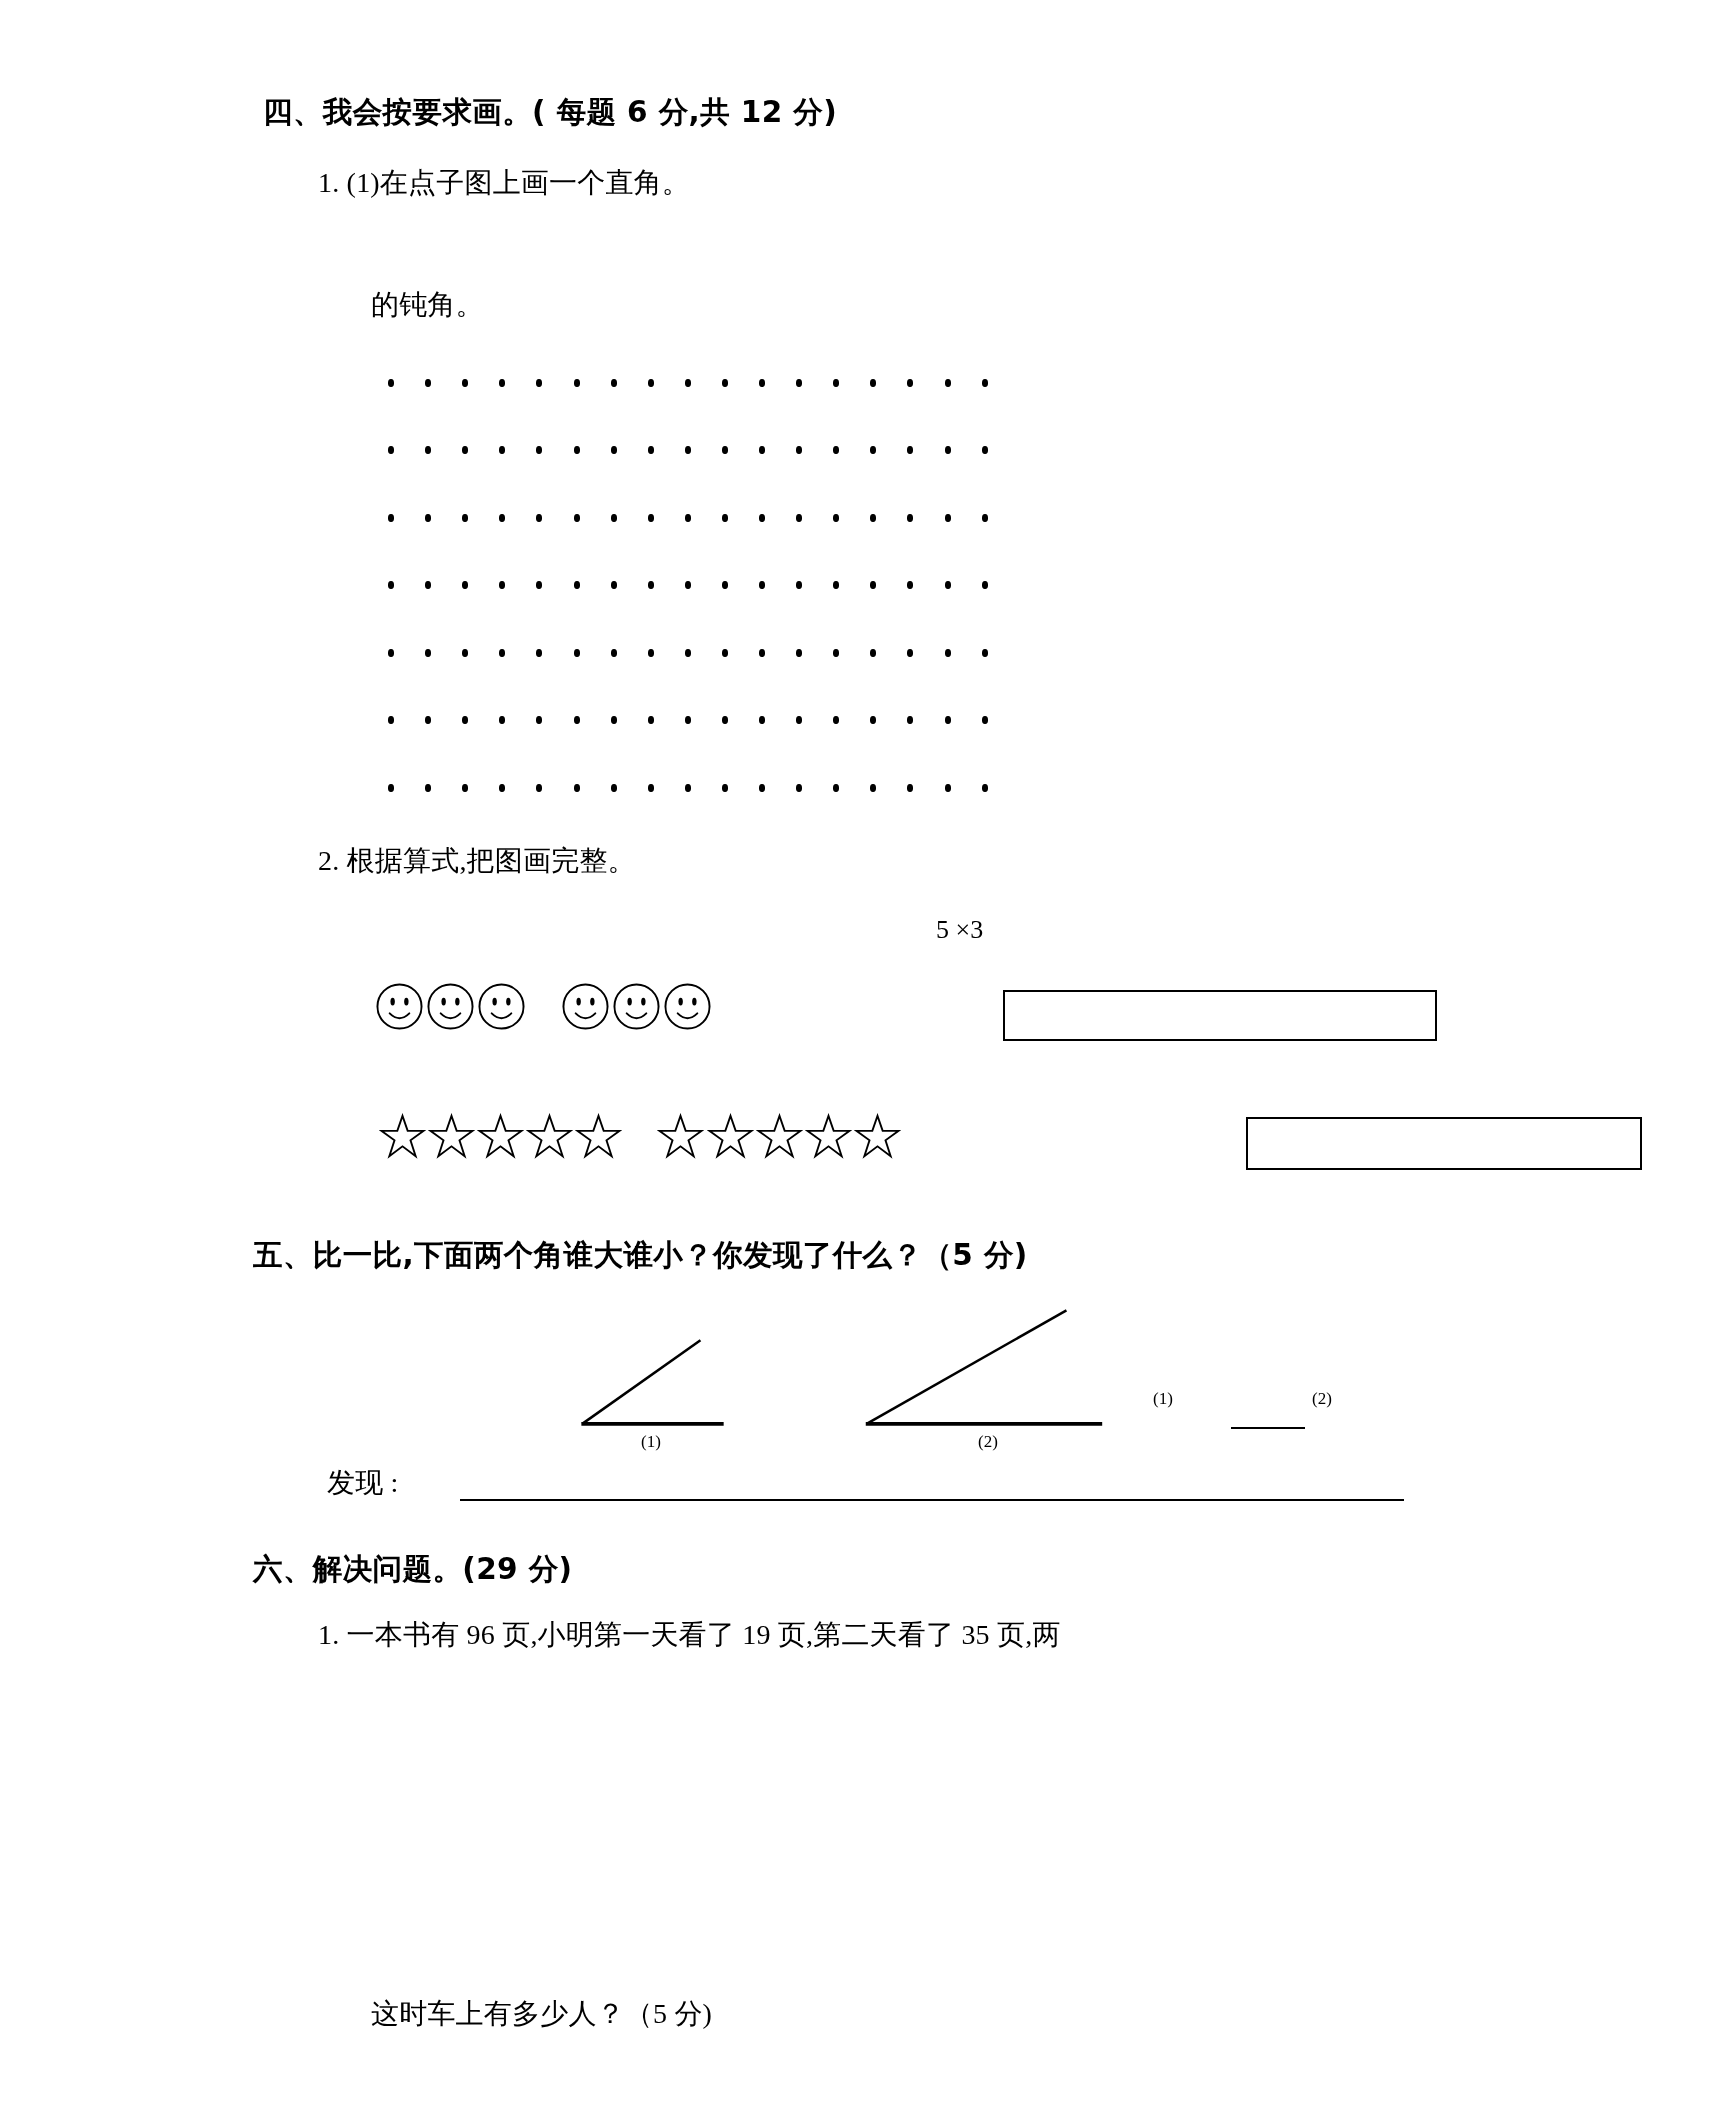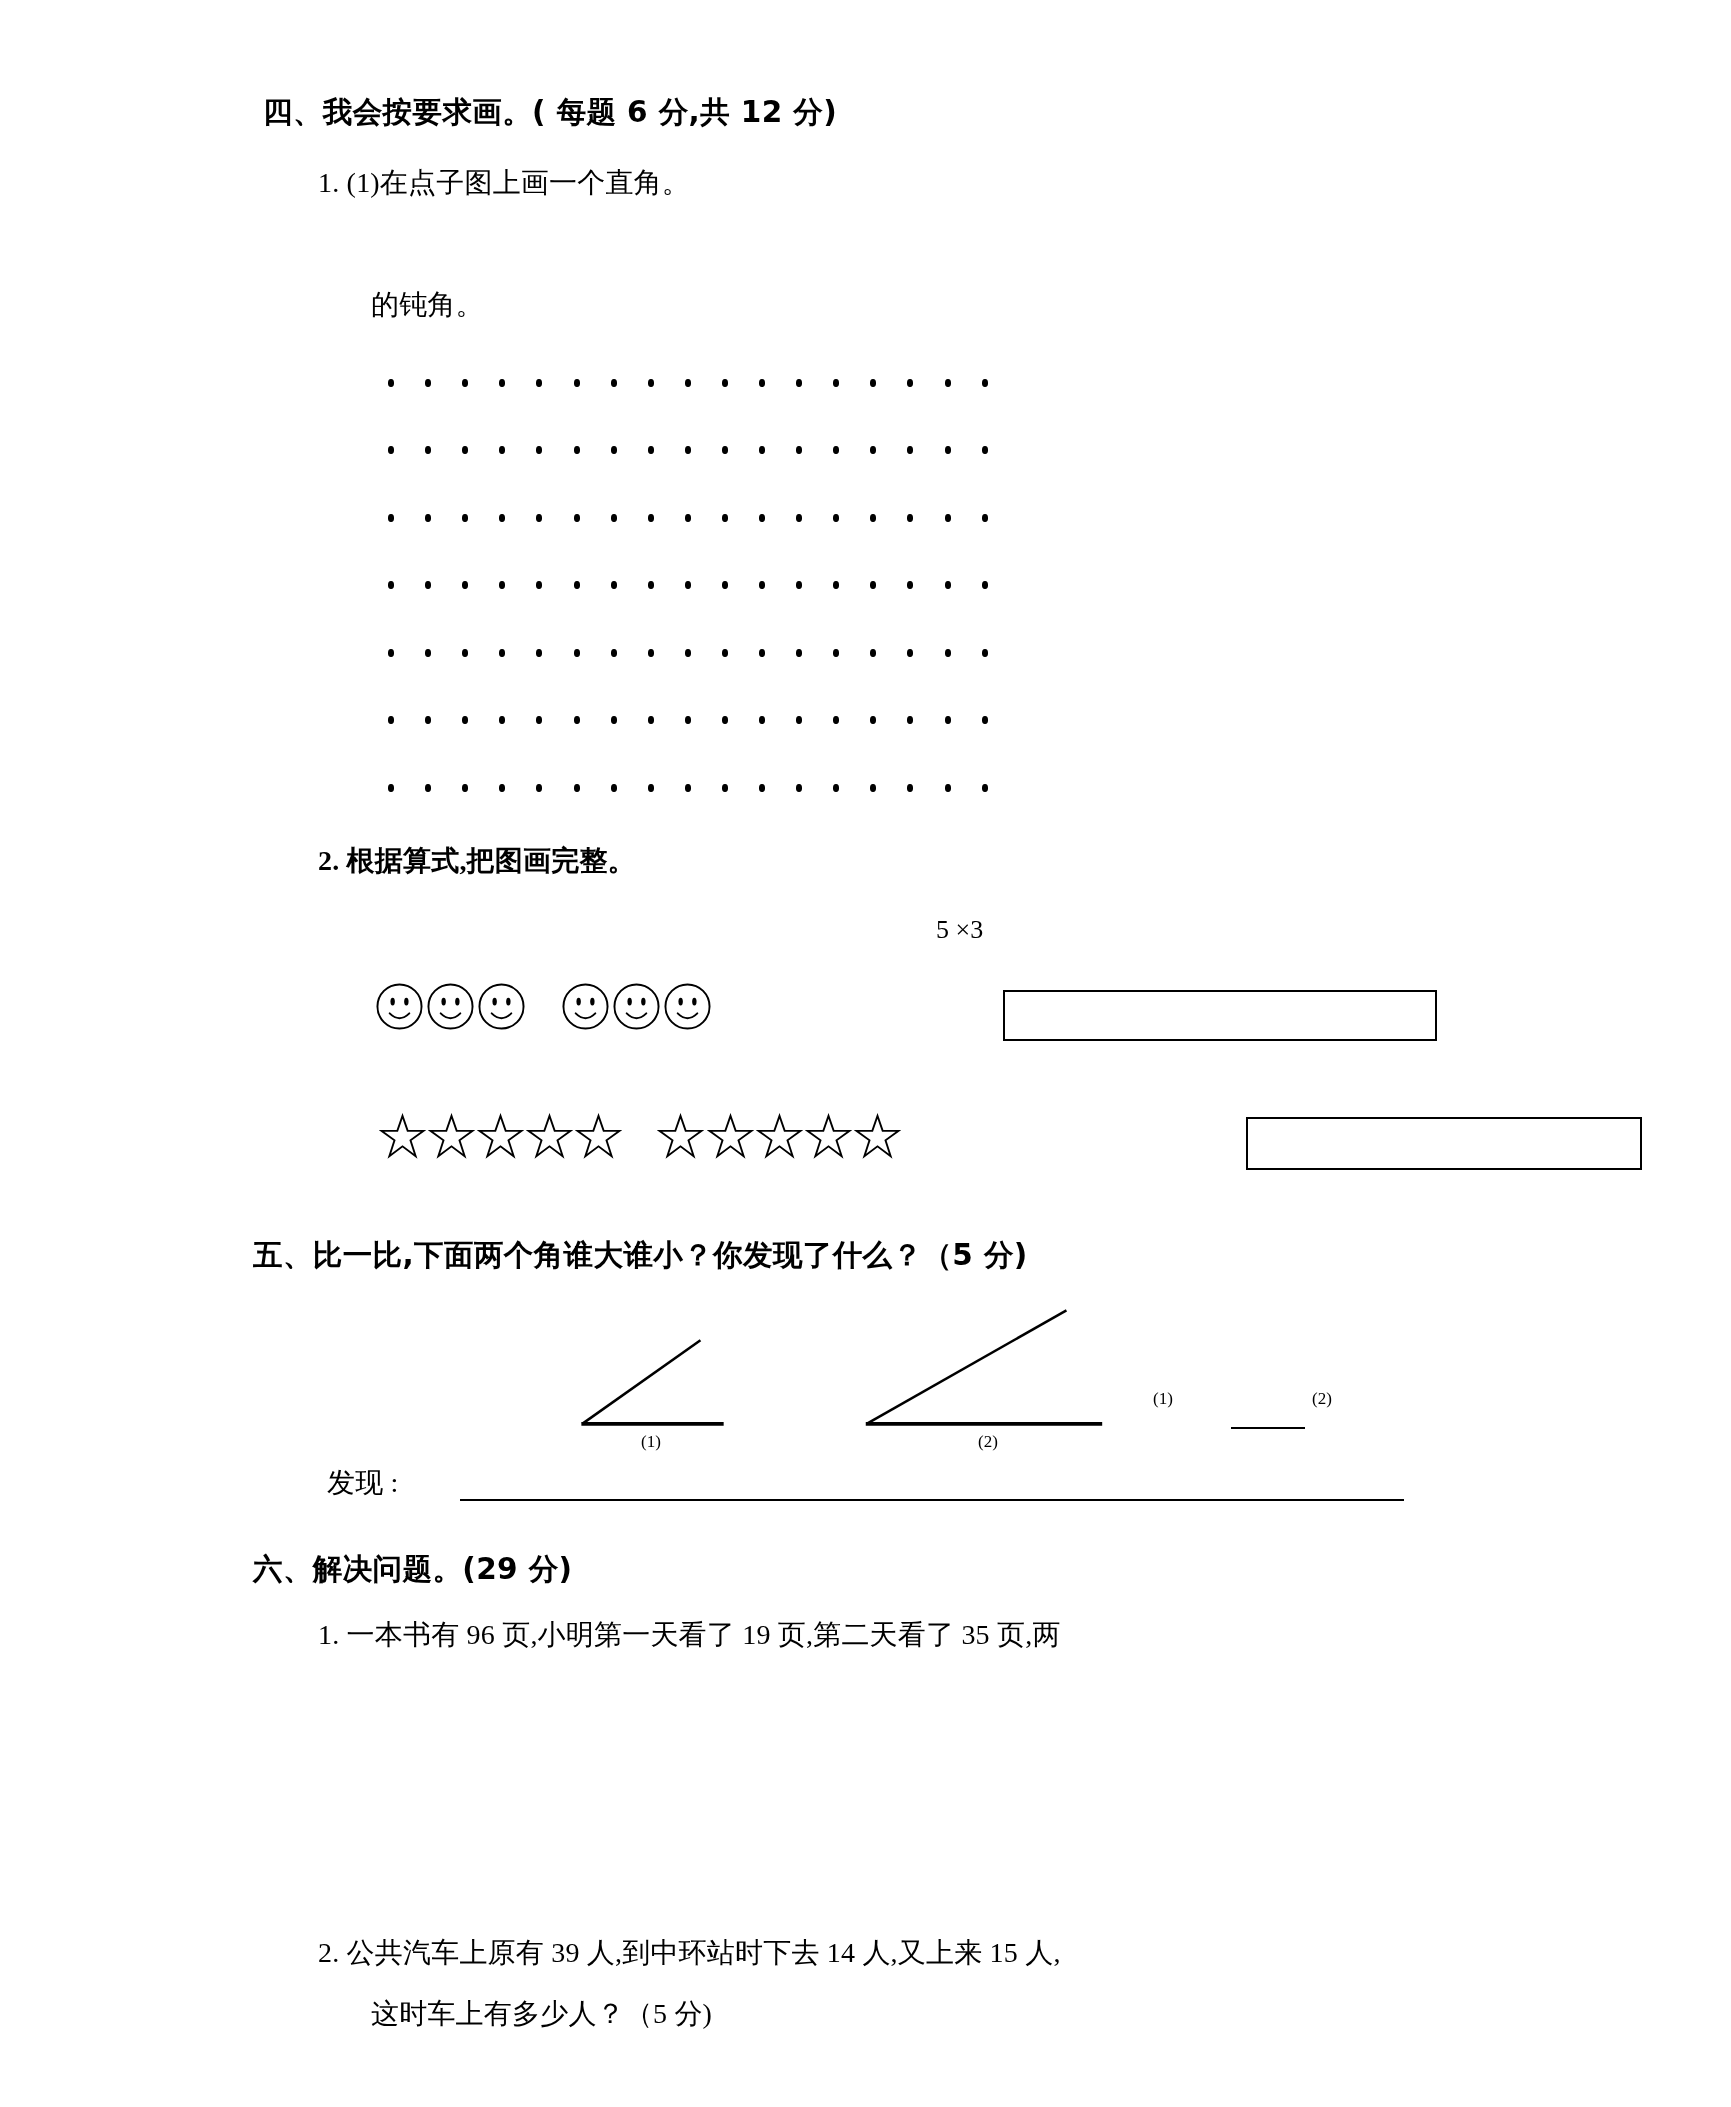--- a/index.html
+++ b/index.html
@@ -233,21 +233,21 @@
       <div class="dot" style="left: 334px; top: 405px;"></div>
       <div class="dot" style="left: 371px; top: 405px;"></div>
       <div class="dot" style="left: 408px; top: 405px;"></div>
       <div class="dot" style="left: 445px; top: 405px;"></div>
       <div class="dot" style="left: 482px; top: 405px;"></div>
       <div class="dot" style="left: 519px; top: 405px;"></div>
       <div class="dot" style="left: 557px; top: 405px;"></div>
       <div class="dot" style="left: 594px; top: 405px;"></div>
     </div>
 
-  <div class="qline" style="left:318px; top:847px;font-weight:bold;">2. 根据算式,把图画完整。</div>
+  <div class="qline" style="left:318px; top:847px;">2. 根据算式,把图画完整。</div>
 
   <div class="expr" style="left:936px; top:917px;">5 ×3</div>
 
   <div class="icon-row" id="faces-row" style="left:375px; top:982px;">
       <svg viewBox="0 0 100 100" class="face">
         <circle cx="50" cy="50" r="45" fill="none" stroke="#000" stroke-width="4"></circle>
         <ellipse cx="36" cy="40" rx="4.5" ry="8" fill="#000"></ellipse>
         <ellipse cx="64" cy="40" rx="4.5" ry="8" fill="#000"></ellipse>
         <path d="M30 64 Q50 84 70 64" fill="none" stroke="#000" stroke-width="4" stroke-linecap="round"></path>
       </svg>
@@ -340,17 +340,16 @@
   <div class="rule" style="left:1231px; top:1427px; width:74px;"></div>
   <div class="label-sub" style="left:1312px; top:1390px;">(2)</div>
 
   <div class="qline" style="left:327px; top:1469px;">发现 :</div>
   <div class="rule rule-thin" style="left:460px; top:1499px; width:944px;"></div>
 
   <div class="sec-head" style="left:253px; top:1543px;">六、解决问题。(29 分)</div>
 
   <div class="qline" style="left:318px; top:1621px;">1. 一本书有 96 页,小明第一天看了 19 页,第二天看了 35 页,两</div>
 
-  <div class="qline" style="left:318px; top:1939px;">2. 公共汽车上原有 39 人,到中环站时下去 14 人,又上来 15 人,</div>
   <div class="qline" style="left:371px; top:2000px;">这时车上有多少人？（5 分)</div>
 
 </div>
 
 
 </body></html>

